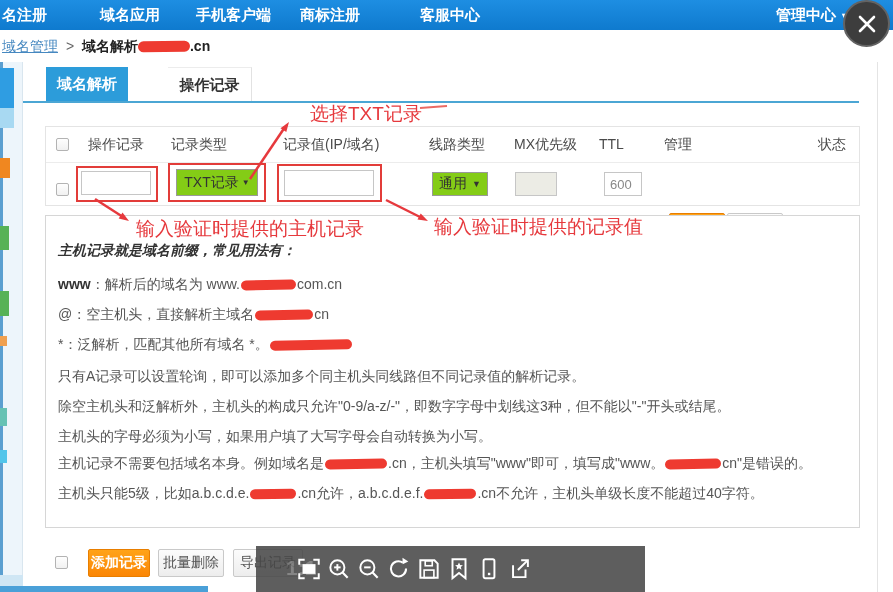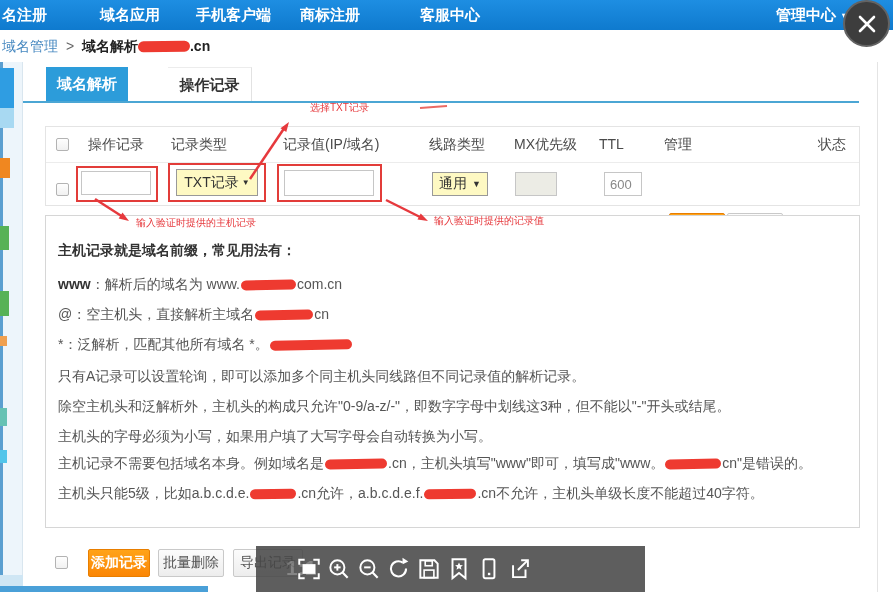--- a/index.html
+++ b/index.html
@@ -12,21 +12,21 @@
   .nav-item { position:absolute; top:0; height:30px; line-height:30px; color:#fff;
               font-size:15px; font-weight:bold; cursor:pointer; white-space:nowrap; }
   .nav-caret { font-size:9px; margin-left:4px; vertical-align:1px; }
   .close-btn { position:absolute; left:843px; top:0px; width:47px; height:47px; border-radius:50%;
                background:#3d3d3d; border:2px solid #636363; z-index:9; cursor:pointer;
                display:flex; align-items:center; justify-content:center; }
 
   
   .crumbbar { position:absolute; left:0; top:30px; width:893px; height:32px; background:#fff;
               font-size:14px; line-height:32px; white-space:nowrap; }
-  .crumb-root { color:#4688c0; margin-left:2px; cursor:pointer; }
+  .crumb-root { color:#4688c0; margin-left:2px; cursor:pointer;text-decoration:underline; }
   .crumb-sep  { color:#666; margin:0 4px; }
   .crumb-cur  { color:#222; font-weight:bold; }
 
   .redact { display:inline-block; background:#ee3a30; border-radius:6px; height:11px;
             vertical-align:-1px; transform:rotate(-1deg); }
 
   
   .strip { position:absolute; left:0; top:62px; width:23px; height:530px; background:#edf5fb;
            border-right:1px solid #d9e6ef; }
   .strip i { position:absolute; display:block; }
@@ -46,34 +46,34 @@
               border:1px solid #e4e4e4; background:#fff; }
   .tablebox .hr { position:absolute; left:0; top:35px; width:100%; height:1px; background:#ececec; }
   .th { position:absolute; top:9px; font-size:14px; color:#4a4a4a; white-space:nowrap; }
   .checkbox { position:absolute; width:13px; height:13px; border:1px solid #b3b3b3; border-radius:2px;
               background:linear-gradient(#fefefe,#f1f1f1); cursor:pointer; }
 
   .txtinput { position:absolute; border:1px solid #c6c6c6; background:#fff; font-size:13px;
               color:#666; padding:0 5px; outline:none; }
   .redbox { position:absolute; border:2px solid #e23c39; z-index:5; pointer-events:none; }
 
-  .dropdown { position:absolute; border:1px solid #999; background:#fef9c3; font-size:14px; color:#333;
+  .dropdown { position:absolute; border:1px solid #999; background:#84cc16; font-size:14px; color:#333;
               cursor:pointer; display:flex; align-items:center; }
   .dd-center { justify-content:center; }
   .dd-caret { font-size:8px; color:#333; margin-left:3px; }
   .dd-caret-right { position:absolute; right:6px; font-size:9px; color:#333; }
 
   .btn-orange { background:linear-gradient(#ffa318,#fb8605); border:1px solid #e87e00; color:#fff;
                 font-weight:bold; font-size:14px; border-radius:2px; cursor:pointer; }
   .btn-gray { background:linear-gradient(#fcfcfc,#ededed); border:1px solid #c9c9c9; color:#555;
               font-size:14px; border-radius:2px; cursor:pointer; }
   .pos { position:absolute;margin-top:44px; }
 
   
-  .red-note { position:absolute; color:#e6393d; font-size:10px; z-index:5; white-space:nowrap; }
+  .red-note { position:absolute; color:#e6393d; font-size:19px; z-index:5; white-space:nowrap; }
   #arrows { position:absolute; left:0; top:0; width:893px; height:592px; z-index:5; pointer-events:none; }
 
   
   .helpbox { position:absolute; left:45px; top:215px; width:815px; height:313px;
              border:1px solid #d6d6d6; background:#fff; }
   .help-line { position:absolute; left:12px; font-size:14px; color:#555; white-space:nowrap; }
   .help-line .b { font-weight:bold; color:#333; }
   .help-line .redact { height:10px; margin:0 1px; }
 
   
@@ -171,21 +171,21 @@
   <line x1="250" y1="179" x2="285" y2="127" stroke="#e6393d" stroke-width="2.5"></line>
   <polygon points="289,122 286.3,132.1 280.5,128.2" fill="#e6393d"></polygon>
   <line x1="420" y1="108" x2="447" y2="106" stroke="#ea6a63" stroke-width="2"></line>
   <line x1="95" y1="199" x2="123" y2="217" stroke="#e6393d" stroke-width="2.5"></line>
   <polygon points="129,221 118.7,218.4 122.5,212.6" fill="#e6393d"></polygon>
   <line x1="386" y1="200" x2="422" y2="218" stroke="#e6393d" stroke-width="2.5"></line>
   <polygon points="428,221 417.5,219.6 420.7,213.4" fill="#e6393d"></polygon>
 </svg>
 
 <div class="helpbox" id="helpbox">
-    <div class="help-line" style="top: 26px;"><span class="b">主机记录就是域名前缀，常见用法有：</span></div>
+    <div class="help-line" style="top: 26px; font-style: italic;"><span class="b">主机记录就是域名前缀，常见用法有：</span></div>
     <div class="help-line" style="top: 60px;"><span class="b">www</span><span>：解析后的域名为 www.</span><span class="redact" style="width: 55px;"></span><span>com.cn</span></div>
     <div class="help-line" style="top: 90px;"><span>@：空主机头，直接解析主域名</span><span class="redact" style="width: 58px;"></span><span>cn</span></div>
     <div class="help-line" style="top: 120px;"><span>*：泛解析，匹配其他所有域名 *。</span><span class="redact" style="width: 82px;"></span></div>
     <div class="help-line" style="top: 152px;"><span>只有A记录可以设置轮询，即可以添加多个同主机头同线路但不同记录值的解析记录。</span></div>
     <div class="help-line" style="top: 182px;"><span>除空主机头和泛解析外，主机头的构成只允许"0-9/a-z/-"，即数字字母中划线这3种，但不能以"-"开头或结尾。</span></div>
     <div class="help-line" style="top: 212px;"><span>主机头的字母必须为小写，如果用户填了大写字母会自动转换为小写。</span></div>
     <div class="help-line" style="top: 239px;"><span>主机记录不需要包括域名本身。例如域名是</span><span class="redact" style="width: 62px;"></span><span>.cn，主机头填写"www"即可，填写成"www。</span><span class="redact" style="width: 56px;"></span><span>cn"是错误的。</span></div>
     <div class="help-line" style="top: 269px;"><span>主机头只能5级，比如a.b.c.d.e.</span><span class="redact" style="width: 46px;"></span><span>.cn允许，a.b.c.d.e.f.</span><span class="redact" style="width: 52px;"></span><span>.cn不允许，主机头单级长度不能超过40字符。</span></div>
   </div>
 

